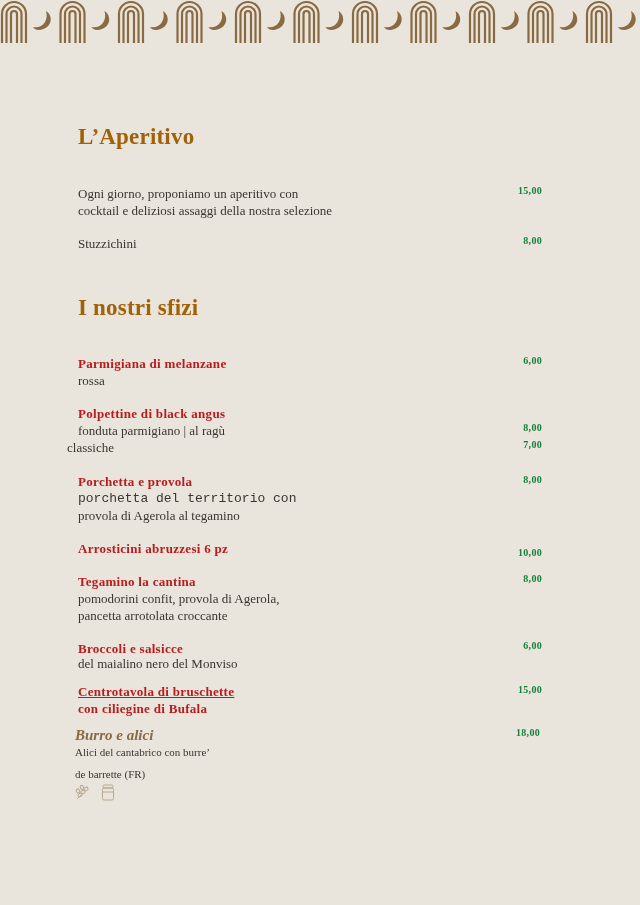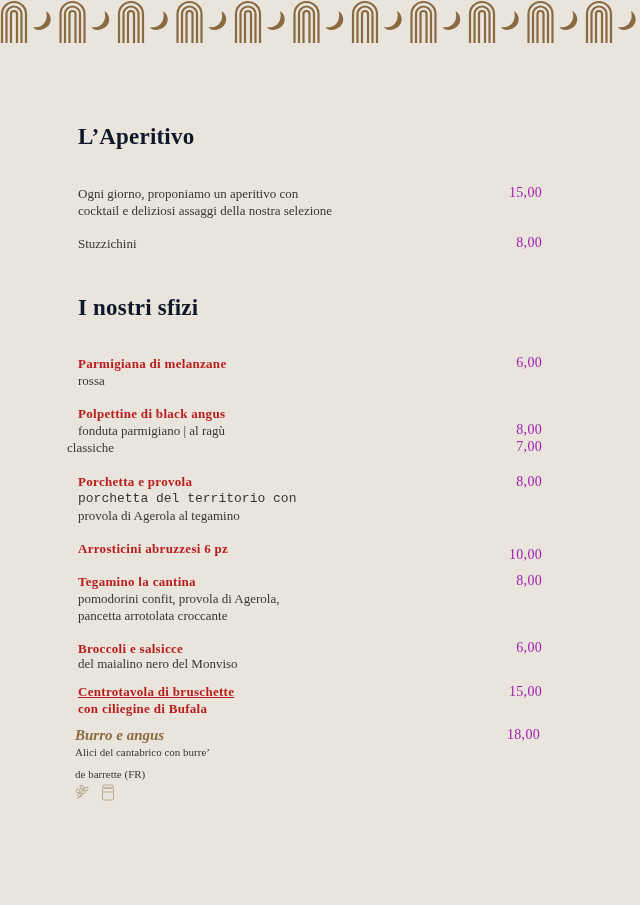--- a/index.html
+++ b/index.html
@@ -6,27 +6,27 @@
     body {
       width: 640px; height: 905px; overflow: hidden;
       background: #e9e5dd;
       font-family: "Liberation Serif", "DejaVu Serif", serif;
       position: relative;
       color: #3a3530;
     }
     .header-band { position: absolute; left: 0; top: 0; width: 640px; height: 46px; }
     .title {
       position: absolute; left: 78px;
-      font-weight: bold; color: #0f172a;
+      font-weight: bold; color: #a16207;
       font-size: 23px; margin: 0; letter-spacing: 0.2px;
     }
     .line { position: absolute; font-size: 13px; line-height: 17px; white-space: nowrap; }
     .name { font-weight: bold; color: #b91c1c; font-size: 13px; letter-spacing: 0.3px; }
     .desc { color: #3a3530; }
-    .price { position: absolute; right: 98px; font-size: 14px; color: #a21caf; text-align: right; font-weight: normal; letter-spacing: 0.3px; }
+    .price { position: absolute; right: 98px; font-size: 10px; color: #15803d; text-align: right; font-weight: bold; letter-spacing: 0.3px; }
     .italic-name { font-style: italic; font-weight: bold; color: #8a6a40; font-size: 15px; }
     .small { font-size: 11px; line-height: 15px; }
     .icons { position: absolute; left: 75px; top: 784px; display: flex; gap: 10px; }
   </style>
 </head>
 <body>
 
 <svg class="header-band" viewBox="0 0 640 46" xmlns="http://www.w3.org/2000/svg">
   <defs>
     <g id="arch" stroke="#8a6a40" stroke-width="2.2" fill="none">
@@ -141,21 +141,21 @@
 <div class="price" style="top:573px;">8,00</div>
 
 <div class="line name" style="left:78px; top:640px;">Broccoli e salsicce</div>
 <div class="line desc" style="left:78px; top:655px;">del maialino nero del Monviso</div>
 <div class="price" style="top:640px;">6,00</div>
 
 <div class="line name" style="left:78px; top:683px;text-decoration:underline;">Centrotavola di bruschette</div>
 <div class="line name" style="left:78px; top:700px;">con ciliegine di Bufala</div>
 <div class="price" style="top:684px;">15,00</div>
 
-<div class="line italic-name" style="left:75px; top:727px;">Burro e angus</div>
+<div class="line italic-name" style="left:75px; top:727px;">Burro e alici</div>
 <div class="line desc small" style="left:75px; top:745px;">Alici del cantabrico con burre’</div>
 <div class="line desc small" style="left:75px; top:759px;margin-top:8px;">de barrette (FR)</div>
 <div class="price" style="top:727px; right:100px;">18,00</div>
 
 <div class="icons">
   <svg width="16" height="16" viewBox="0 0 16 16">
     <g fill="none" stroke="#b8a98f" stroke-width="1">
       <ellipse cx="5" cy="11" rx="2.2" ry="1.6" transform="rotate(-30 5 11)"></ellipse>
       <ellipse cx="8" cy="8" rx="2.2" ry="1.6" transform="rotate(-30 8 8)"></ellipse>
       <ellipse cx="11" cy="5" rx="2.2" ry="1.6" transform="rotate(-30 11 5)"></ellipse>

